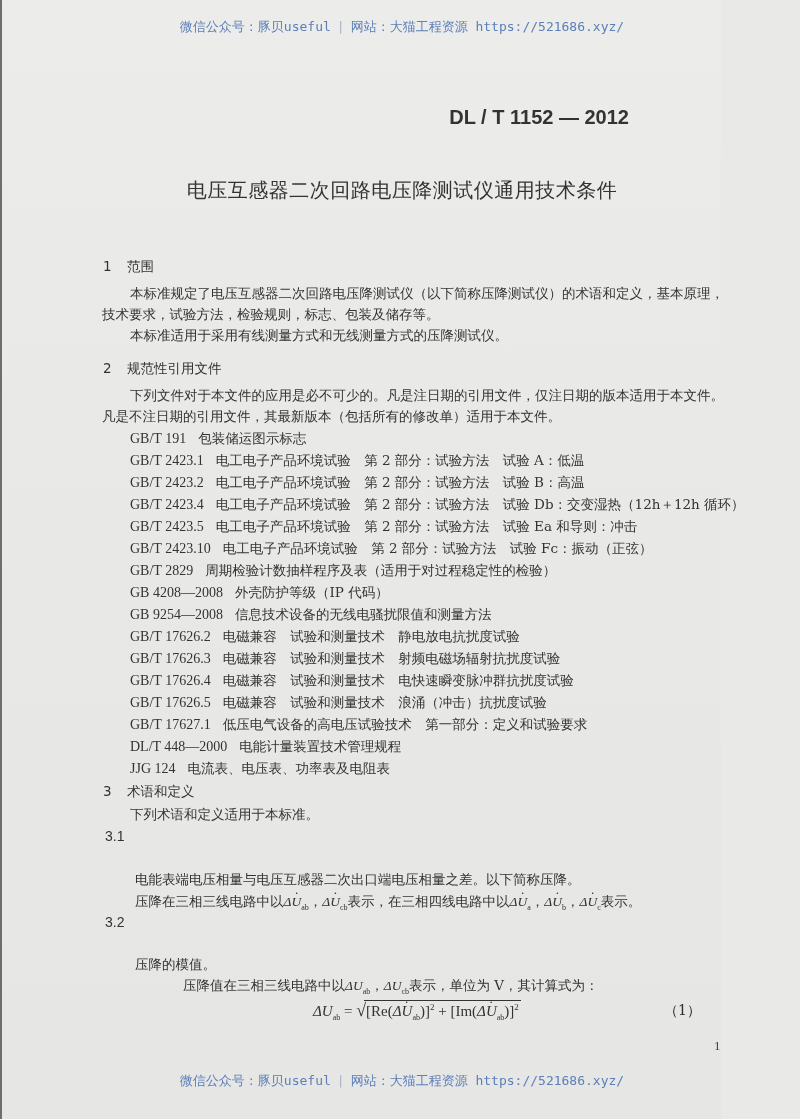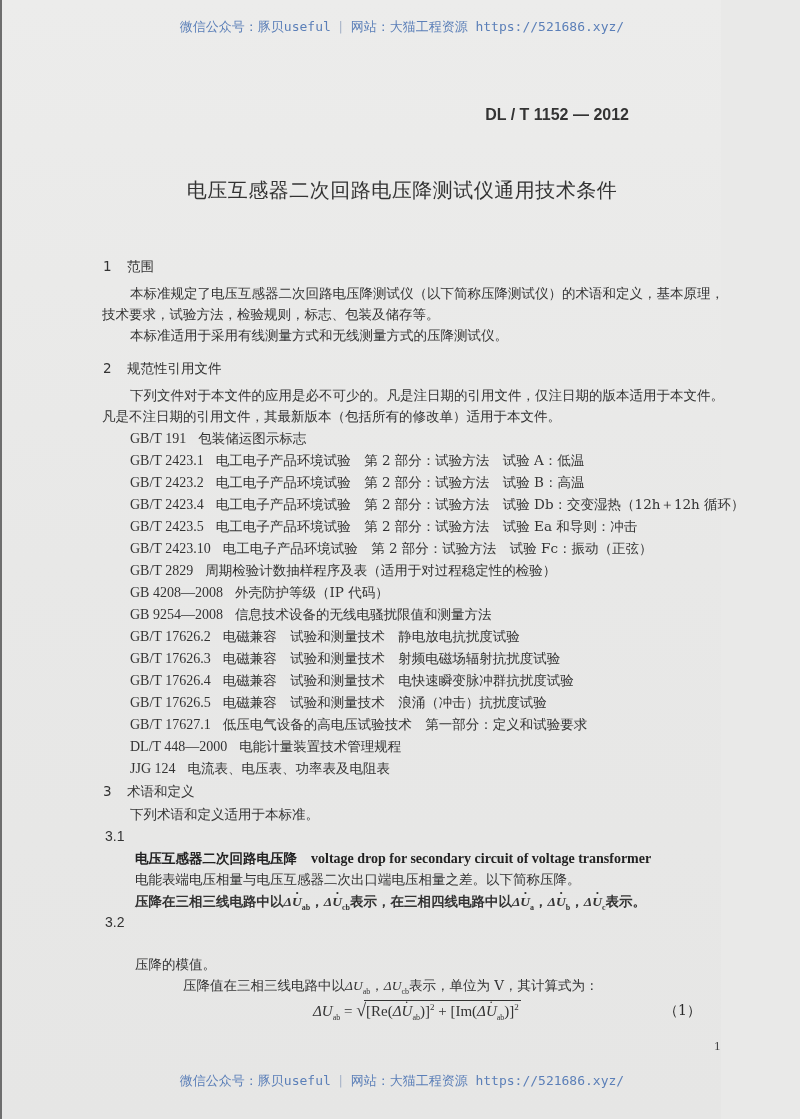--- a/index.html
+++ b/index.html
@@ -20,21 +20,21 @@
     position: absolute; left: 0; width: 800px; text-align: center;
     font-family: "DejaVu Sans Mono", "Liberation Mono", monospace;
     font-size: 13px; color: #5b7fb8; letter-spacing: 0;
   }
   .watermark .sep { color: #a8b4c8; margin: 0 6px; }
   .wm-top { top: 18px; }
   .wm-bottom { top: 1072px; }
   .abs { position: absolute; white-space: nowrap; }
   .std-code {
     right: 92px; top: 106px;
-    font-family: "Liberation Sans", sans-serif; font-weight: bold; font-size: 16px; color: #333;
+    font-family: "Liberation Sans", sans-serif; font-weight: bold; font-size: 20px; color: #333;
   }
   .doc-title {
     left: 0; width: 800px; text-align: center; top: 177px;
     font-family: "DejaVu Sans", sans-serif; font-size: 20px; color: #333; letter-spacing: 0.5px;
   }
   .h1 {
     font-family: "DejaVu Sans", sans-serif; font-size: 13.5px; color: #333;
   }
   .h1 .num { display: inline-block; width: 24px; }
   .p { font-size: 13.5px; color: #333; }
@@ -96,25 +96,22 @@
     <div class="abs p ref" style="left:128px; top:738px;"><span class="code">DL/T 448—2000</span><span class="sp"></span><span>电能计量装置技术管理规程</span></div>
     <div class="abs p ref" style="left:128px; top:760px;"><span class="code">JJG 124</span><span class="sp"></span><span>电流表、电压表、功率表及电阻表</span></div>
   </div>
 
   <div class="abs h1" style="left:101px; top:783px;">
     <span class="num">3</span><span>术语和定义</span>
   </div>
   <div class="abs p" style="left:128px; top:806px;">下列术语和定义适用于本标准。</div>
 
   <div class="abs clause" style="left:103px; top:828px;">3.1</div>
-  <div class="abs term" style="left:133px; top:850px;">
-    <span>电压互感器二次回路电压降</span><span class="en">voltage drop for secondary circuit of voltage transformer</span>
-  </div>
   <div class="abs p" style="left:133px; top:871px;">电能表端电压相量与电压互感器二次出口端电压相量之差。以下简称压降。</div>
-  <div class="abs p" style="left:133px; top:893px;font-weight:bold;">
+  <div class="abs p" style="left:133px; top:893px;">
     <span>压降在三相三线电路中以</span><span class="sym"><span>Δ</span><span class="dot-u">U</span><sub>ab</sub></span><span>，</span><span class="sym"><span>Δ</span><span class="dot-u">U</span><sub>cb</sub></span><span>表示，在三相四线电路中以</span><span class="sym"><span>Δ</span><span class="dot-u">U</span><sub>a</sub></span><span>，</span><span class="sym"><span>Δ</span><span class="dot-u">U</span><sub>b</sub></span><span>，</span><span class="sym"><span>Δ</span><span class="dot-u">U</span><sub>c</sub></span><span>表示。</span>
   </div>
 
   <div class="abs clause" style="left:103px; top:914px;">3.2</div>
   <div class="abs p" style="left:133px; top:956px;">压降的模值。</div>
   <div class="abs p" style="left:133px; top:977px;margin-left:48px;">
     <span>压降值在三相三线电路中以</span><span class="sym"><span>Δ</span><span>U</span><sub>ab</sub></span><span>，</span><span class="sym"><span>Δ</span><span>U</span><sub>cb</sub></span><span>表示，单位为 V，其计算式为：</span>
   </div>
 
   <div class="abs formula" style="left:311px; top:1000px;">

